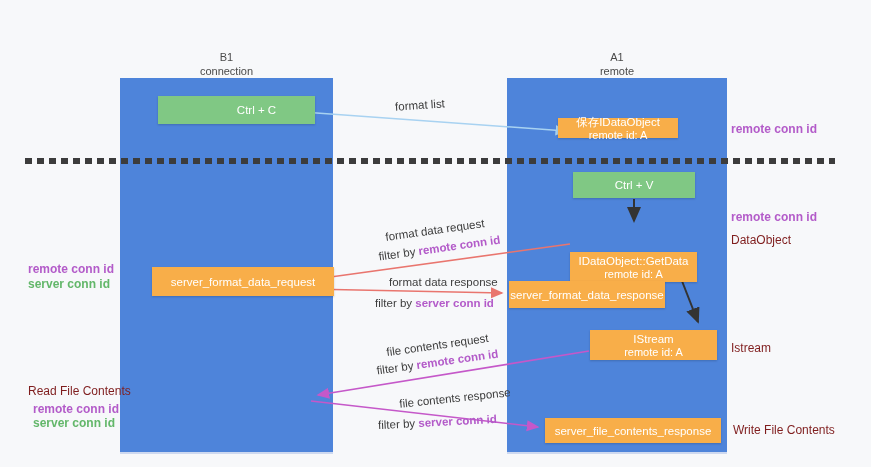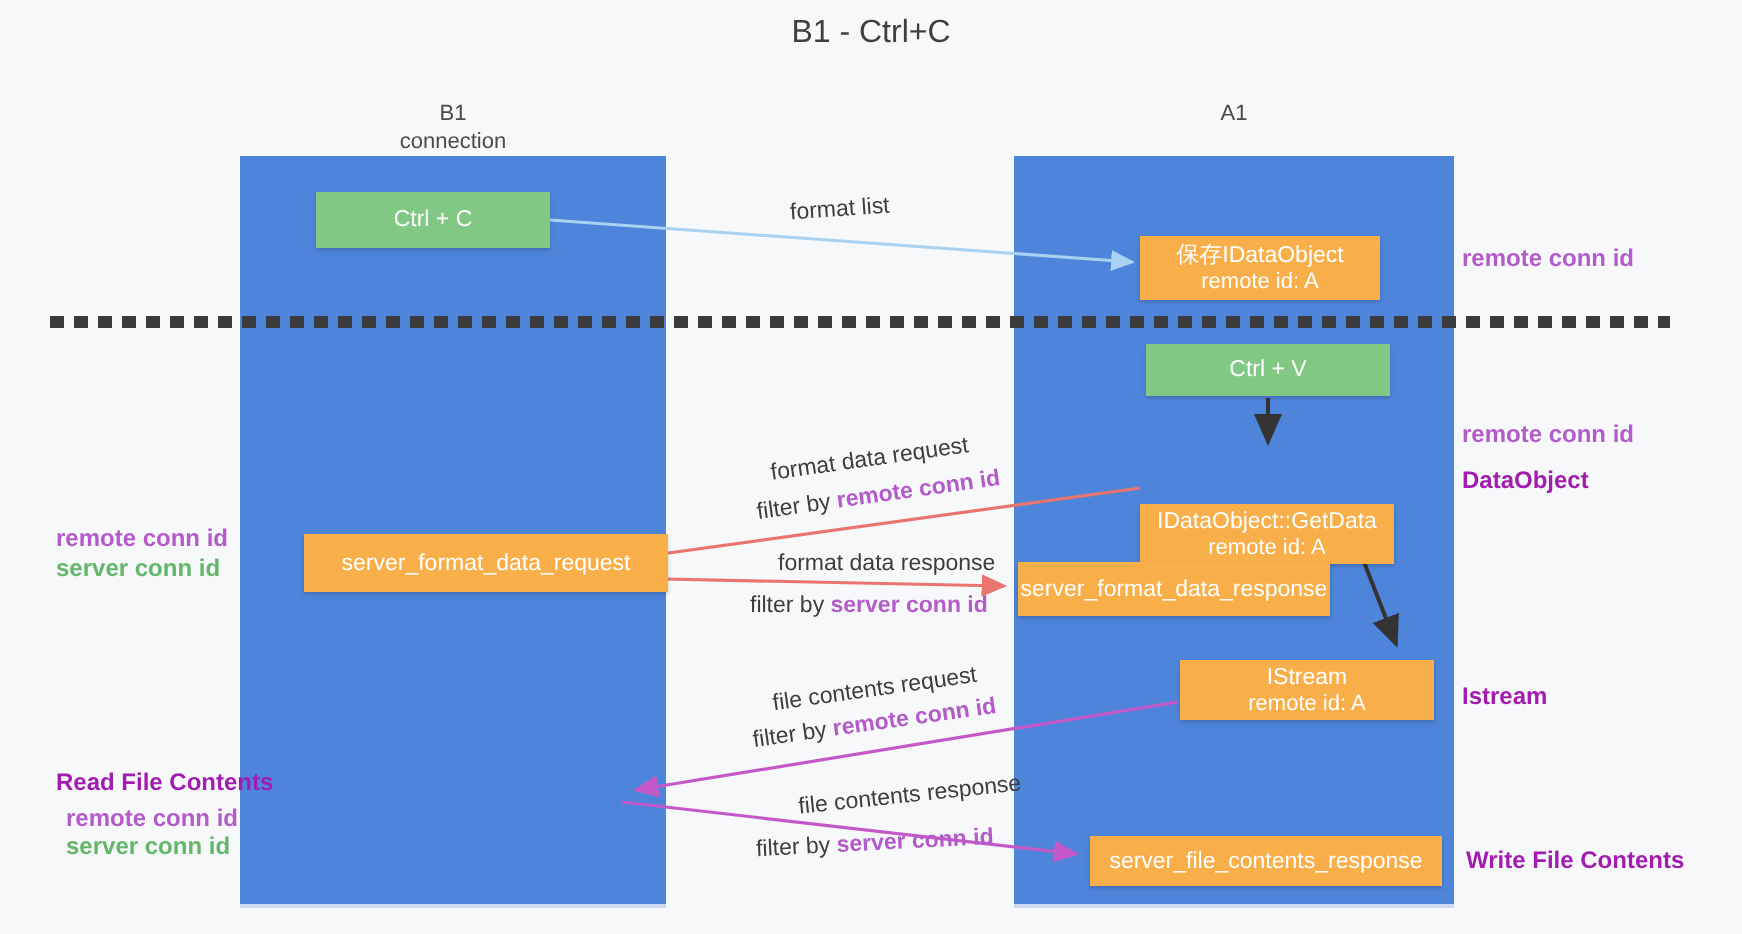--- a/index.html
+++ b/index.html
@@ -28,39 +28,39 @@
   .node.single{font-size:11.5px;}
 
   .dashed-line{position:absolute;left:25px;top:158px;width:810px;height:6px;z-index:4;
                background:repeating-linear-gradient(90deg,#3c3c3c 0 7px,transparent 7px 12px);}
 
   .arrows{position:absolute;left:0;top:0;z-index:5;pointer-events:none;}
 
   .flow-label{position:absolute;z-index:7;color:#3d3d3d;font-size:11.5px;white-space:nowrap;}
   .flow-label .id-purple{color:#b35bc9;font-weight:bold;}
 
-  .side-label{position:absolute;z-index:7;font-size:12px;white-space:nowrap;color:#a21caf;font-weight:bold;}
+  .side-label{position:absolute;z-index:7;font-size:12px;white-space:nowrap;color:#7f1d1d;}
   .side-label.purple{color:#b35bc9;font-weight:bold;}
   .side-label.green{color:#63b76a;font-weight:bold;}
 </style>
 </head>
 <body>
 
 <div class="stage">
 
   <div class="title">
-    <div>B1 - Ctrl+C</div>
   </div>
 
   <div class="col-header left">
     <div>B1</div>
     <div>connection</div>
   </div>
   <div class="col-header right">
     <div>A1</div>
+    <div>remote</div>
   </div>
 
   <div class="lifeline left"></div>
   <div class="lifeline right"></div>
 
   <div class="dashed-line"></div>
 
   <svg class="arrows" width="871" height="467">
     <defs>
       <marker id="m-blue" markerWidth="9" markerHeight="8" refX="7" refY="3.5" orient="auto">
@@ -78,23 +78,23 @@
     </defs>
     <line x1="275" y1="110" x2="566" y2="131" stroke="#a8d2f1" stroke-width="1.5" marker-end="url(#m-blue)"></line>
     <line x1="634" y1="199" x2="634" y2="221" stroke="#333333" stroke-width="2" marker-end="url(#m-black)"></line>
     <line x1="673" y1="258" x2="698" y2="322" stroke="#333333" stroke-width="2" marker-end="url(#m-black)"></line>
     <line x1="570" y1="244" x2="316" y2="279" stroke="#e9756e" stroke-width="1.6" marker-end="url(#m-red)"></line>
     <line x1="309" y1="289" x2="502" y2="293" stroke="#e9756e" stroke-width="1.6" marker-end="url(#m-red)"></line>
     <line x1="589" y1="351" x2="318" y2="395" stroke="#c558c9" stroke-width="1.6" marker-end="url(#m-magenta)"></line>
     <line x1="311" y1="401" x2="538" y2="427" stroke="#c558c9" stroke-width="1.6" marker-end="url(#m-magenta)"></line>
   </svg>
 
-  <div class="node green single" style="left:158px;top:96px;width:117px;height:28px;">Ctrl + C</div>
+  <div class="node green single" style="left:158px;top:96px;width:117px;height:28px;padding-left:40px;">Ctrl + C</div>
 
-  <div class="node orange" style="left:570px;top:118px;width:120px;height:32px;">
+  <div class="node orange" style="left:558px;top:118px;width:120px;height:20px;">
     <span class="l1">保存IDataObject</span>
     <span class="l2">remote id: A</span>
   </div>
 
   <div class="node green single" style="left:573px;top:172px;width:122px;height:26px;">Ctrl + V</div>
 
   <div class="node orange" style="left:570px;top:227px;width:127px;height:30px;margin-top:25px;">
     <span class="l1">IDataObject::GetData</span>
     <span class="l2">remote id: A</span>
   </div>

